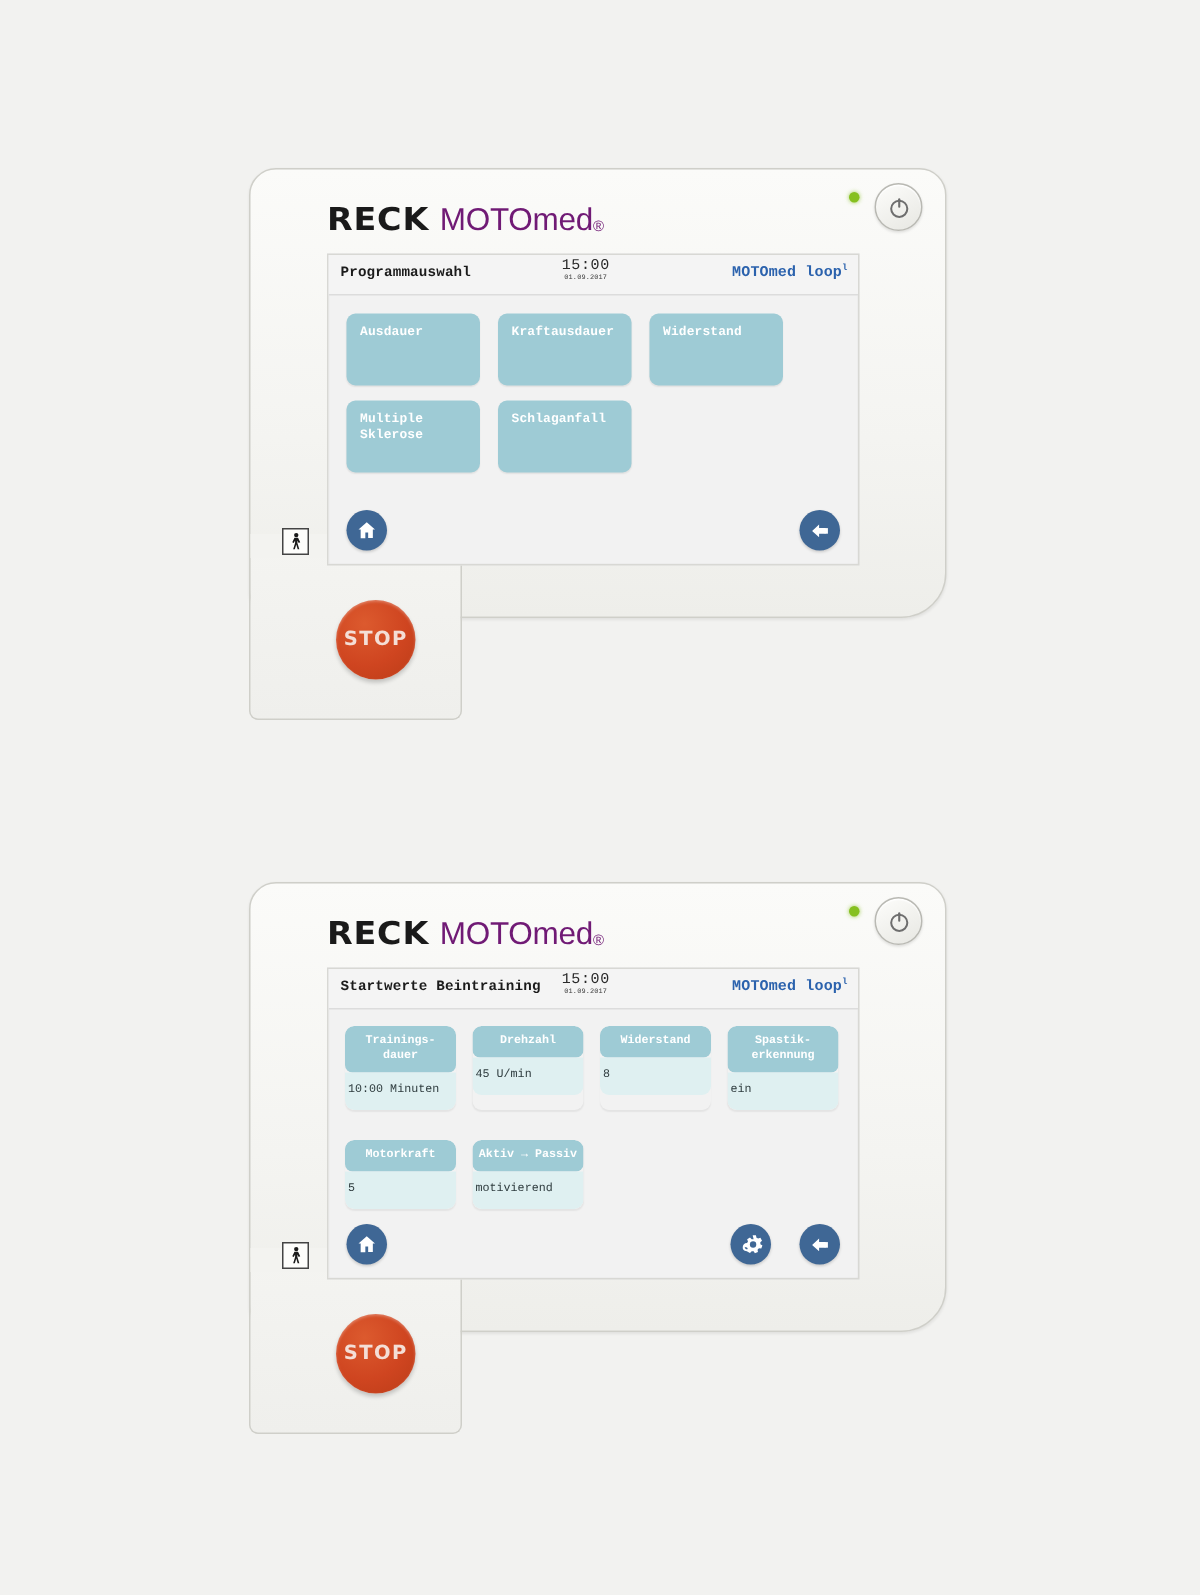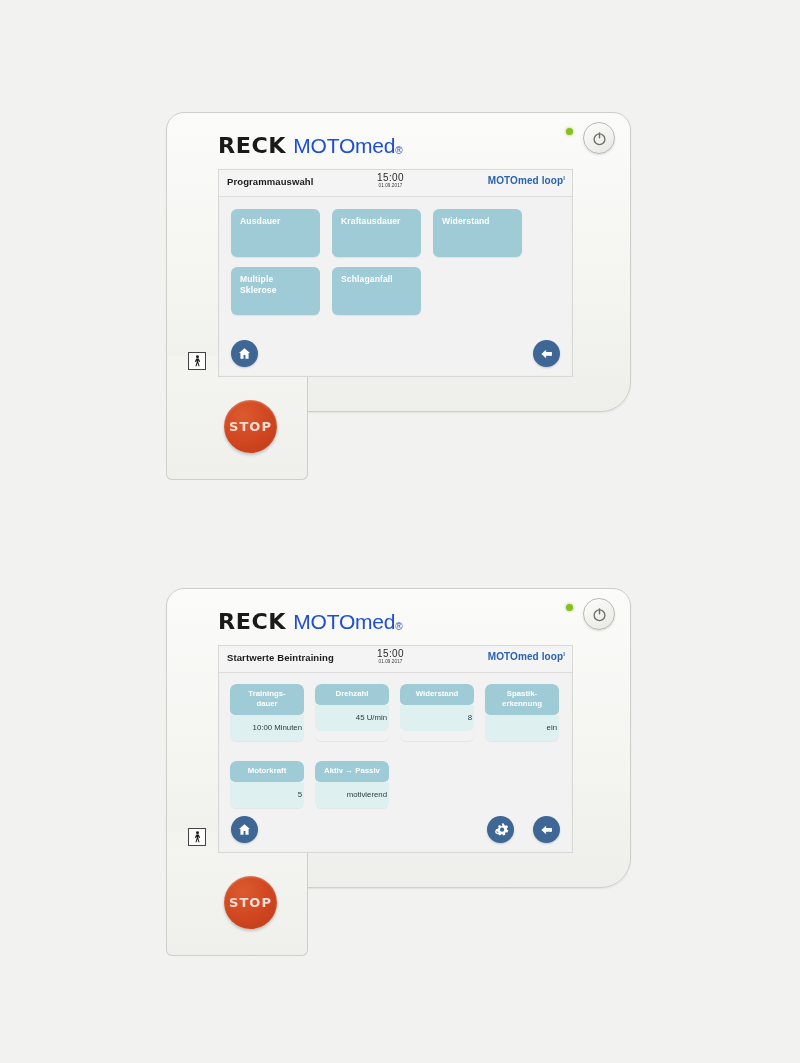--- a/index.html
+++ b/index.html
@@ -72,21 +72,21 @@
     font-weight: 700;
     font-size: 21px;
     letter-spacing: 0.5px;
     color: #1a1a1a;
     transform: scaleX(1.06);
     transform-origin: left center;
   }
   .brand-moto {
     font-family: "Liberation Sans", sans-serif;
     font-size: 21px;
-    color: #1d4ed8;
+    color: #701a75;
     letter-spacing: -0.2px;
   }
   .brand-moto .reg {
     font-size: 10px;
     vertical-align: baseline;
     position: relative;
     top: 1px;
   }
 
   
@@ -121,20 +121,21 @@
     position: absolute;
     left: 52px;
     top: 57px;
     width: 355px;
     height: 208px;
     background: #f2f2f2;
     border: 1px solid #d8d8d4;
     box-sizing: border-box;
     box-shadow: inset 0 0 1px rgba(0,0,0,0.12);
     overflow: hidden;
+    font-family: Liberation Mono, monospace;
   }
   .screen-head {
     position: relative;
     height: 26px;
     border-bottom: 1px solid #dcdcdc;
     background: #f4f4f4;
   }
   .screen-title {
     position: absolute;
     left: 8px;
@@ -235,21 +236,21 @@
     min-height: 21px;
     box-sizing: border-box;
     display: flex;
     align-items: center;
     justify-content: center;
   }
   .vtile-val {
     background: #dff0f1;
     color: #2e3b3e;
     font-size: 7.8px;
-    text-align: right;
+    text-align: left;
     padding: 8px 2px 9px;
     border-radius: 0 0 6px 6px;
   }
 
   
   .navbtn {
     position: absolute;
     width: 27px;
     height: 27px;
     border-radius: 50%;

